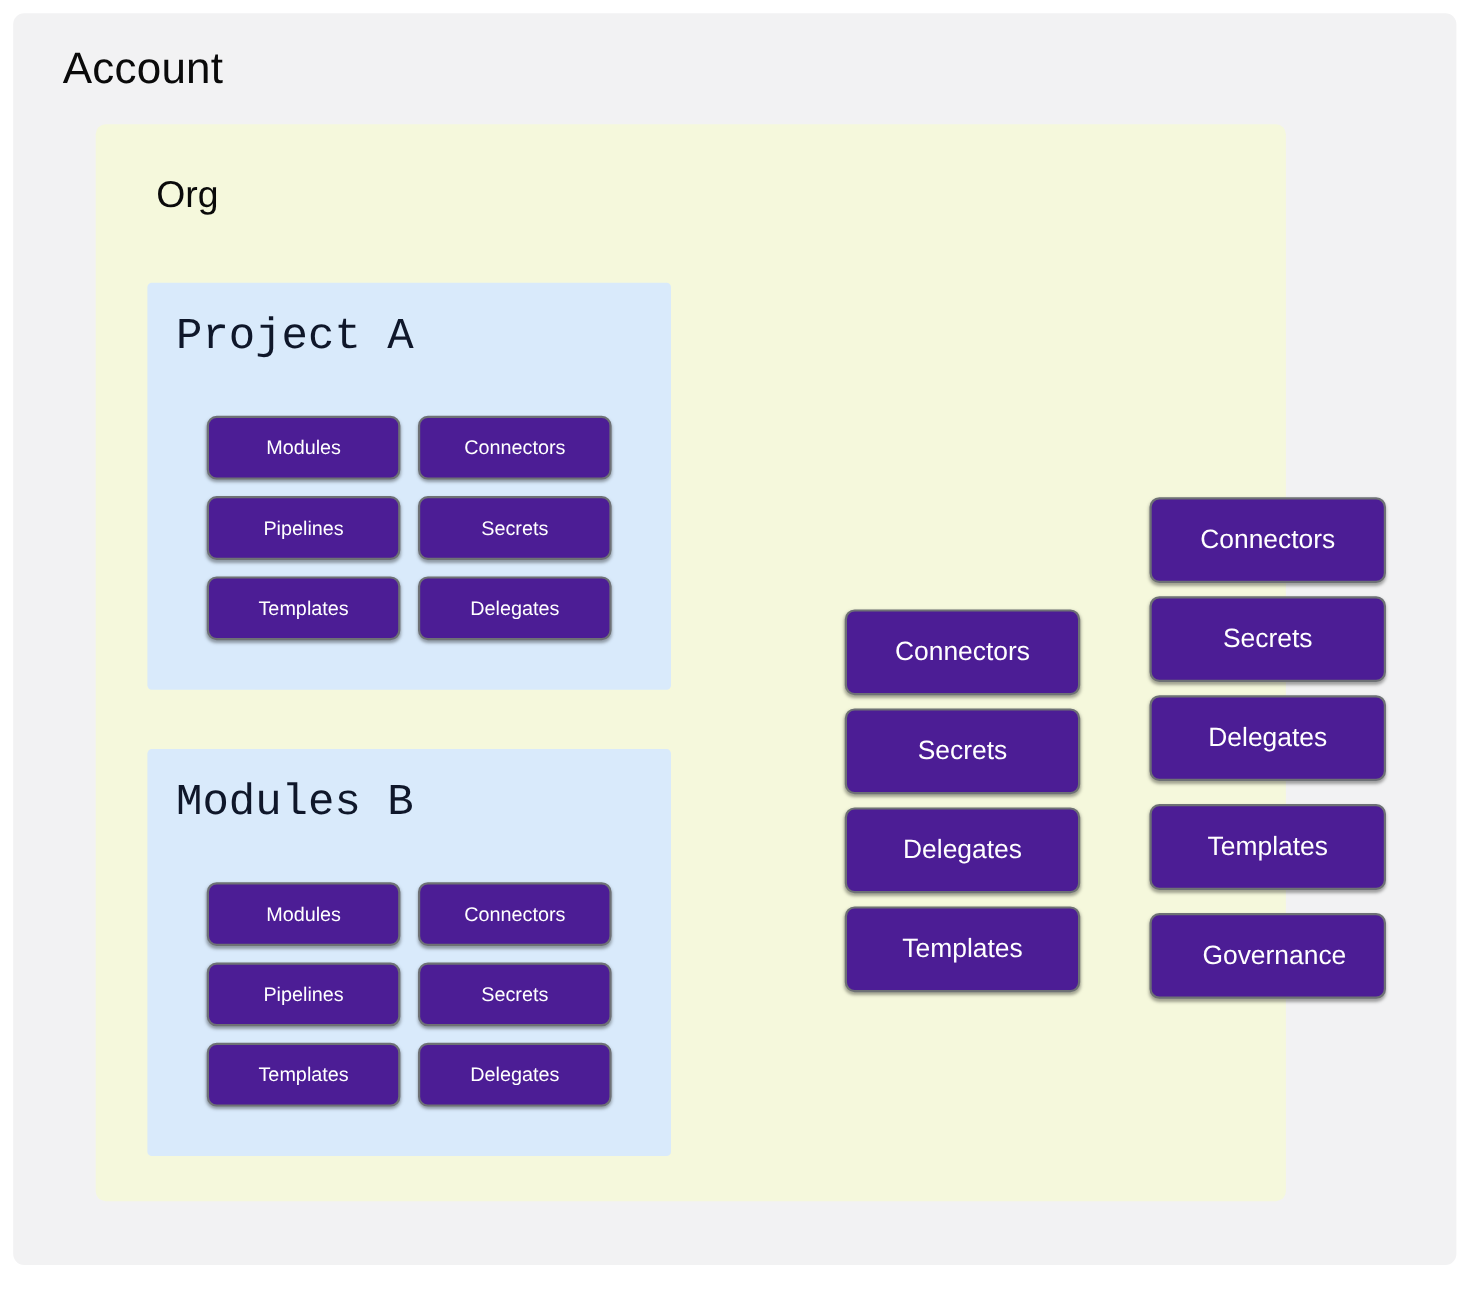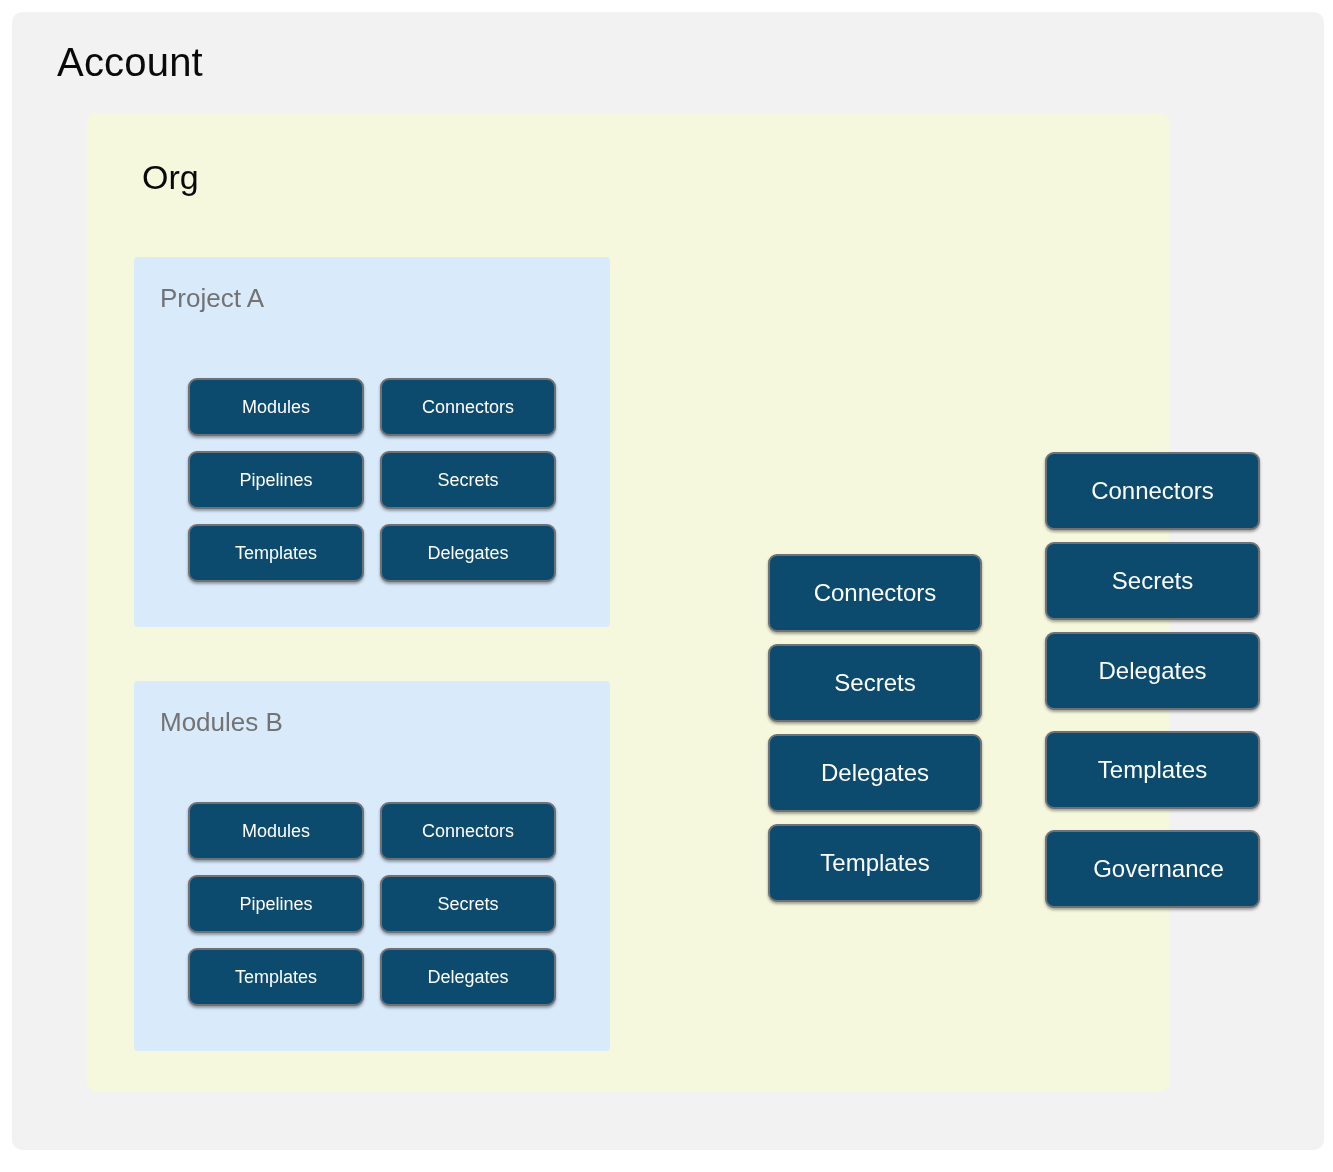--- a/index.html
+++ b/index.html
@@ -67,40 +67,41 @@
     background: #d9eafb;
     border-radius: 4px;
   }
   #project-a { left: 47px; top: 144px; }
   #project-b { left: 47px; top: 568px; }
 
   .project-title {
     position: absolute;
     left: 26px;
     top: 26px;
-    font-size: 26px;
+    font-size: 40px;
     font-weight: 400;
-    color: #737373;
+    color: #0f172a;
     line-height: 1.2;
     white-space: nowrap;
+    font-family: Liberation Mono, monospace;
   }
 
   .project-grid {
     position: absolute;
     left: 54px;
     top: 121px;
     display: grid;
     grid-template-columns: 176px 176px;
     column-gap: 16px;
     row-gap: 15px;
   }
 
   
   .node {
-    background: #0c4a6e;
+    background: #4c1d95;
     border: 2px solid #6e7175;
     border-radius: 9px;
     color: #ffffff;
     display: flex;
     align-items: center;
     justify-content: center;
     box-sizing: border-box;
     text-align: center;
     white-space: nowrap;
     box-shadow: 0 2px 3px rgba(0,0,0,0.35);

